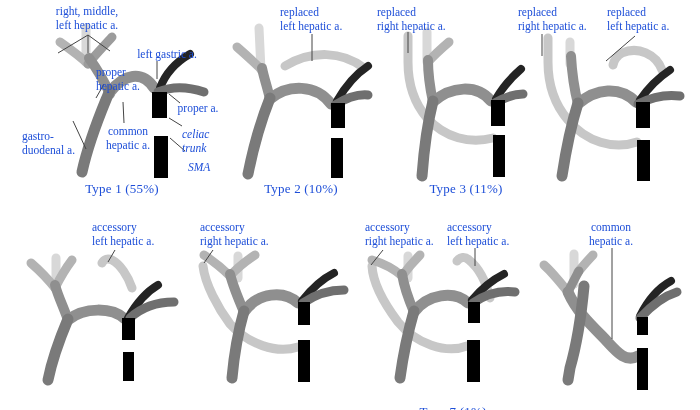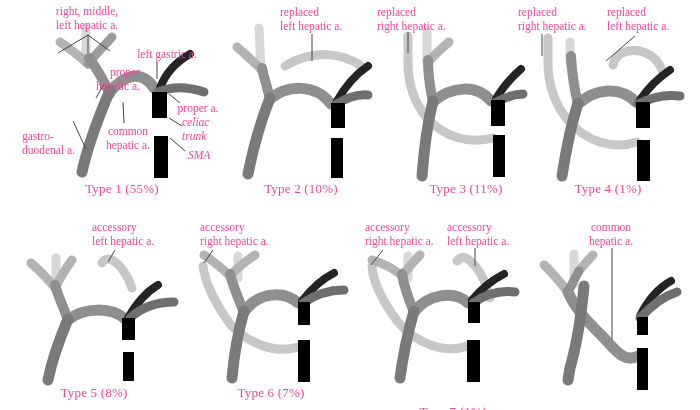--- a/index.html
+++ b/index.html
@@ -1,23 +1,23 @@
 <!DOCTYPE html>
 <html><head>
 <meta charset="utf-8">
 <style>
   html,body{margin:0;padding:0;background:#fff;}
   .figure{position:relative;width:700px;height:410px;background:#ffffff;
-          font-family:"Liberation Serif",serif;color:#ec4899;overflow:hidden;}
+          font-family:"Liberation Serif",serif;color:#1d4ed8;overflow:hidden;}
   .panel{position:absolute;}
   .panel svg{position:absolute;left:0;top:0;overflow:visible;}
   .ann{position:absolute;font-size:11.5px;line-height:13.5px;white-space:nowrap;}
   .ann.center{transform:translateX(-50%);text-align:center;}
-  .ann.right{transform:translateX(-100%);text-align:right;}
-  .ann.italic{font-style:italic;}
+  .ann.right{transform:translateX(-100%);text-align:left;}
+  .ann.italic{font-style:italic;margin-top:12px;}
   .type-label{position:absolute;top:177px;width:100%;text-align:center;
               font-weight:normal;font-size:13px;letter-spacing:.2px;}
 </style>
 </head>
 <body>
 
 <div class="figure" id="figure">
     <div class="panel" style="left: 8px; top: 4px; width: 212px; height: 200px;">
       <svg width="212" height="172" viewBox="0 0 212 172">
         <path d="M78,58 L78,24" fill="none" stroke="#d8d8d8" stroke-width="9" stroke-linecap="round"></path>
@@ -128,63 +128,60 @@
         <line x1="119" y1="32" x2="90" y2="57" stroke="#444444" stroke-width="1"></line>
       </svg>
       <div class="ann" style="left: 2px; top: 2px;">
         <div>replaced</div>
         <div>right hepatic a.</div>
       </div>
       <div class="ann" style="left: 91px; top: 2px;">
         <div>replaced</div>
         <div>left hepatic a.</div>
       </div>
-      <div class="type-label" style="left: 8px;">Type 4 (1%)</div>
     </div>
     <div class="panel" style="left: 8px; top: 208px; width: 172px; height: 200px;">
       <svg width="172" height="172" viewBox="0 0 172 172">
         <path d="M124,80 C120,68 112,56 104,52 C100,50 96,51 94,55" fill="none" stroke="#c7c7c7" stroke-width="9" stroke-linecap="round"></path>
         <path d="M48,80 L48,50" fill="none" stroke="#d8d8d8" stroke-width="9" stroke-linecap="round"></path>
         <path d="M47,80 C40,71 31,62 23,55" fill="none" stroke="#b3b3b3" stroke-width="9" stroke-linecap="round"></path>
         <path d="M47,80 C52,70 58,60 64,52" fill="none" stroke="#b3b3b3" stroke-width="9" stroke-linecap="round"></path>
         <path d="M117,111 C104,99 76,99 60,112" fill="none" stroke="#8f8f8f" stroke-width="11" stroke-linecap="round"></path>
         <path d="M60,112 C55,98 50,88 47,77" fill="none" stroke="#8f8f8f" stroke-width="10" stroke-linecap="round"></path>
         <path d="M60,111 C52,130 44,152 40,172" fill="none" stroke="#7a7a7a" stroke-width="11" stroke-linecap="round"></path>
         <path d="M120,110 C128,96 138,84 150,77" fill="none" stroke="#242424" stroke-width="8" stroke-linecap="round"></path>
         <path d="M122,110 C134,99 148,94 166,94" fill="none" stroke="#6f6f6f" stroke-width="9" stroke-linecap="round"></path>
         <rect x="114" y="110" width="13" height="22" fill="#000000"></rect>
         <rect x="115" y="144" width="11" height="29" fill="#000000"></rect>
         <line x1="107" y1="42" x2="100" y2="54" stroke="#444444" stroke-width="1"></line>
       </svg>
       <div class="ann" style="left: 84px; top: 13px;">
         <div>accessory</div>
         <div>left hepatic a.</div>
       </div>
-      <div class="type-label" style="left: 0px;">Type 5 (8%)</div>
     </div>
     <div class="panel" style="left: 186px; top: 208px; width: 170px; height: 200px;">
       <svg width="170" height="172" viewBox="0 0 170 172">
         <path d="M112,139 C90,146 62,136 44,116 C32,100 19,76 17,58" fill="none" stroke="#c7c7c7" stroke-width="9" stroke-linecap="round"></path>
         <path d="M52,70 L52,48" fill="none" stroke="#d8d8d8" stroke-width="9" stroke-linecap="round"></path>
         <path d="M44,68 C36,60 27,53 18,47" fill="none" stroke="#b3b3b3" stroke-width="9" stroke-linecap="round"></path>
         <path d="M44,68 C51,60 60,53 69,47" fill="none" stroke="#b3b3b3" stroke-width="9" stroke-linecap="round"></path>
         <path d="M112,95 C98,82 72,84 58,104" fill="none" stroke="#8f8f8f" stroke-width="11" stroke-linecap="round"></path>
         <path d="M58,104 C52,90 47,78 44,66" fill="none" stroke="#8f8f8f" stroke-width="10" stroke-linecap="round"></path>
         <path d="M58,103 C52,124 48,148 46,170" fill="none" stroke="#7a7a7a" stroke-width="11" stroke-linecap="round"></path>
         <path d="M116,93 C126,80 136,71 148,65" fill="none" stroke="#242424" stroke-width="8" stroke-linecap="round"></path>
         <path d="M117,95 C130,86 144,82 158,82" fill="none" stroke="#6f6f6f" stroke-width="9" stroke-linecap="round"></path>
         <rect x="112" y="94" width="12" height="23" fill="#000000"></rect>
         <rect x="112" y="132" width="12" height="42" fill="#000000"></rect>
         <line x1="27" y1="42" x2="18" y2="55" stroke="#444444" stroke-width="1"></line>
       </svg>
       <div class="ann" style="left: 14px; top: 13px;">
         <div>accessory</div>
         <div>right hepatic a.</div>
       </div>
-      <div class="type-label" style="left: 0px;">Type 6 (7%)</div>
     </div>
     <div class="panel" style="left: 358px; top: 208px; width: 172px; height: 200px;">
       <svg width="172" height="172" viewBox="0 0 172 172">
         <path d="M109,138 C88,146 58,136 40,114 C28,98 15,76 14,58" fill="none" stroke="#c7c7c7" stroke-width="9" stroke-linecap="round"></path>
         <path d="M132,90 C128,74 121,60 111,52 C107,48 102,49 99,53" fill="none" stroke="#c7c7c7" stroke-width="9" stroke-linecap="round"></path>
         <path d="M50,70 L50,48" fill="none" stroke="#d8d8d8" stroke-width="9" stroke-linecap="round"></path>
         <path d="M44,68 C35,60 24,55 14,52" fill="none" stroke="#b3b3b3" stroke-width="9" stroke-linecap="round"></path>
         <path d="M44,68 C50,60 56,53 62,47" fill="none" stroke="#b3b3b3" stroke-width="9" stroke-linecap="round"></path>
         <path d="M110,95 C96,82 70,86 56,104" fill="none" stroke="#8f8f8f" stroke-width="11" stroke-linecap="round"></path>
         <path d="M56,104 C50,90 46,78 44,66" fill="none" stroke="#8f8f8f" stroke-width="10" stroke-linecap="round"></path>

